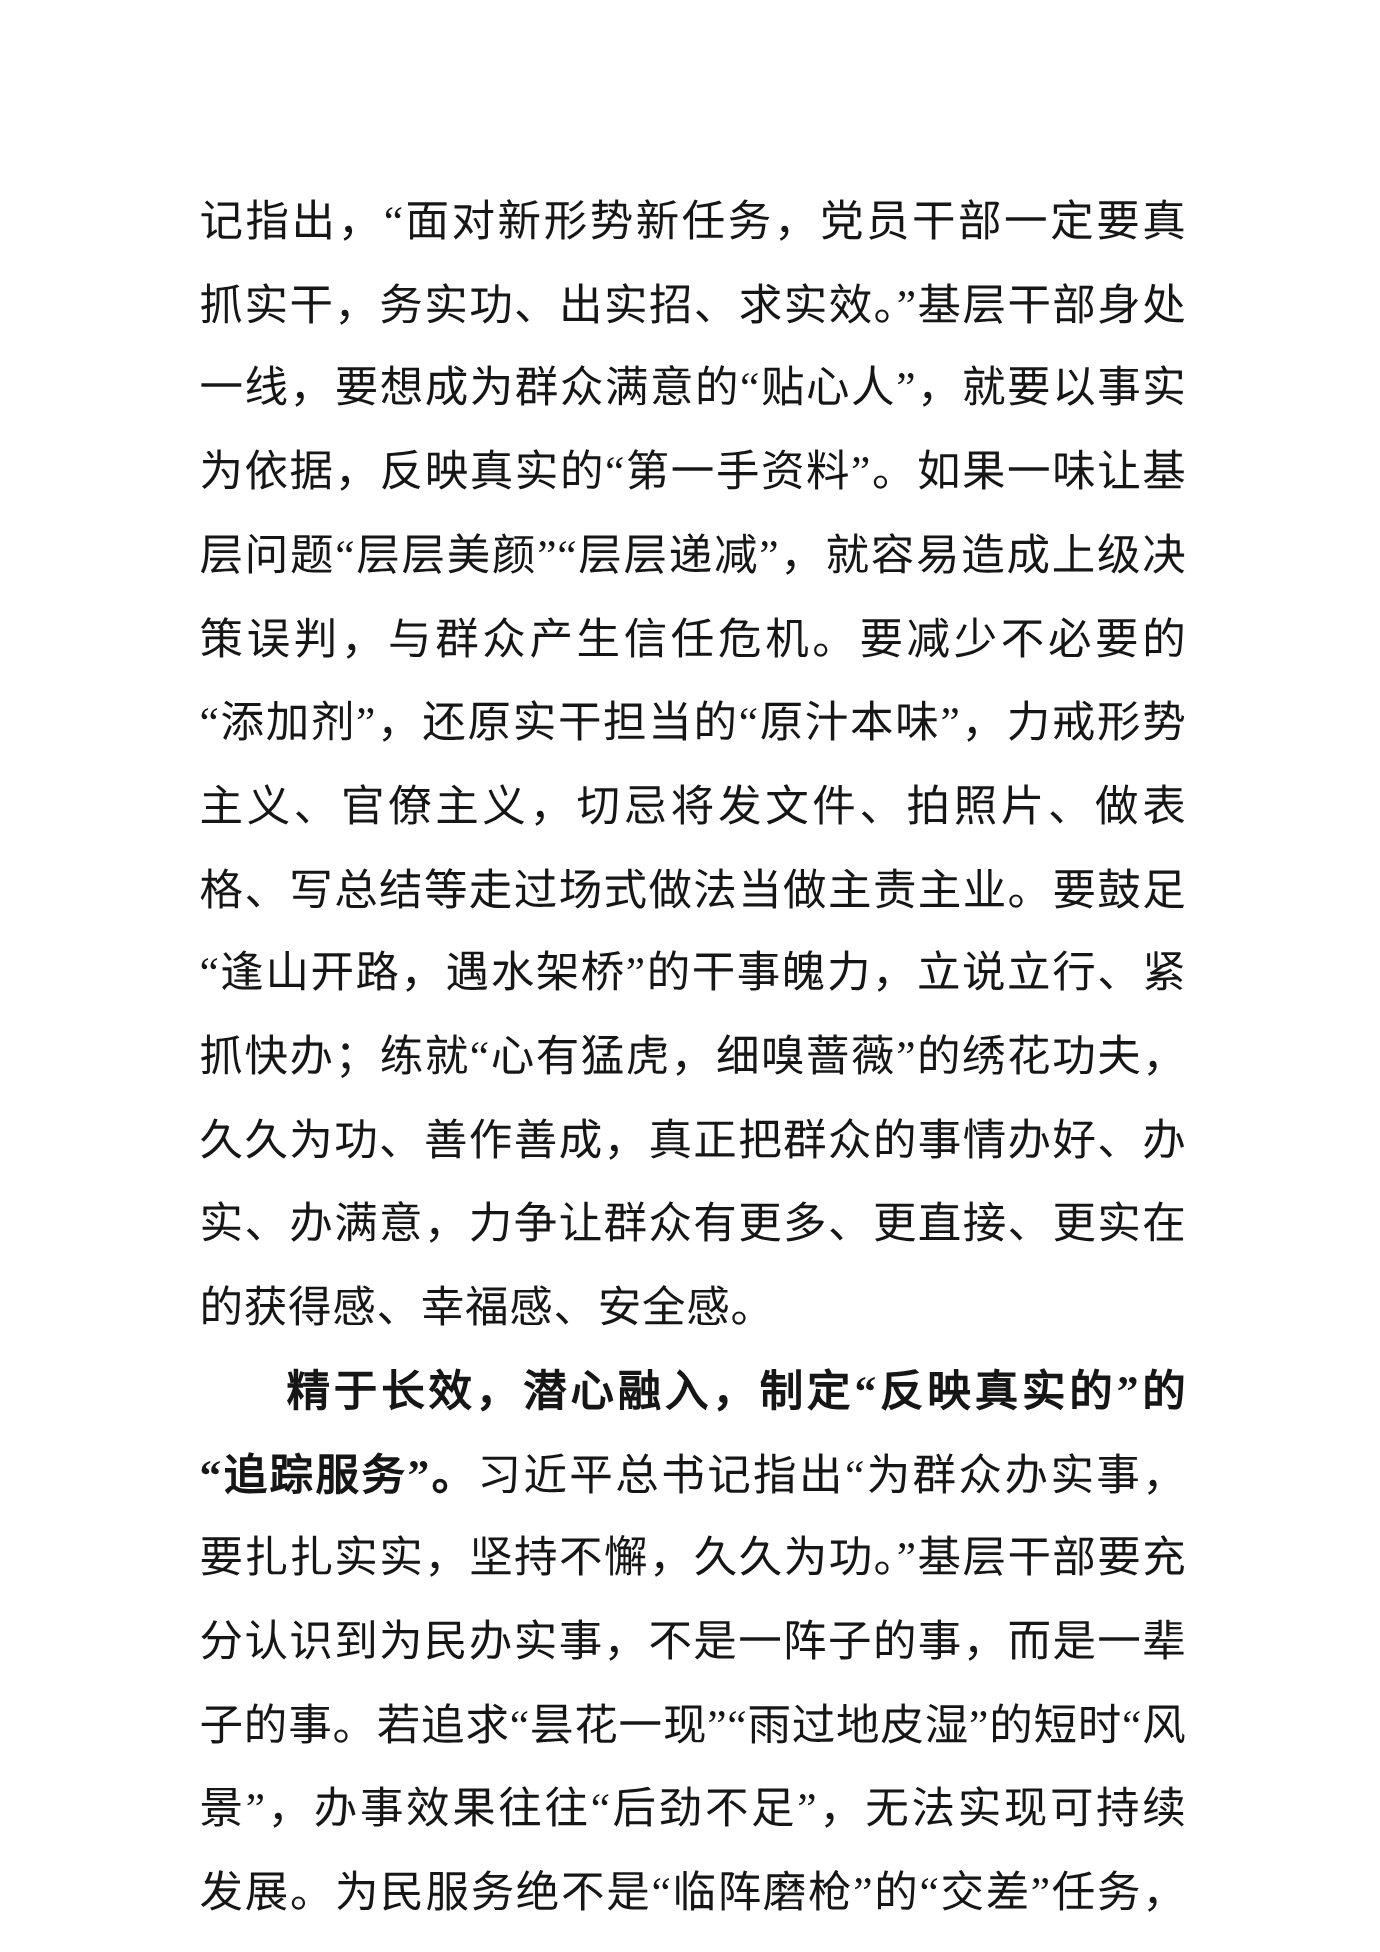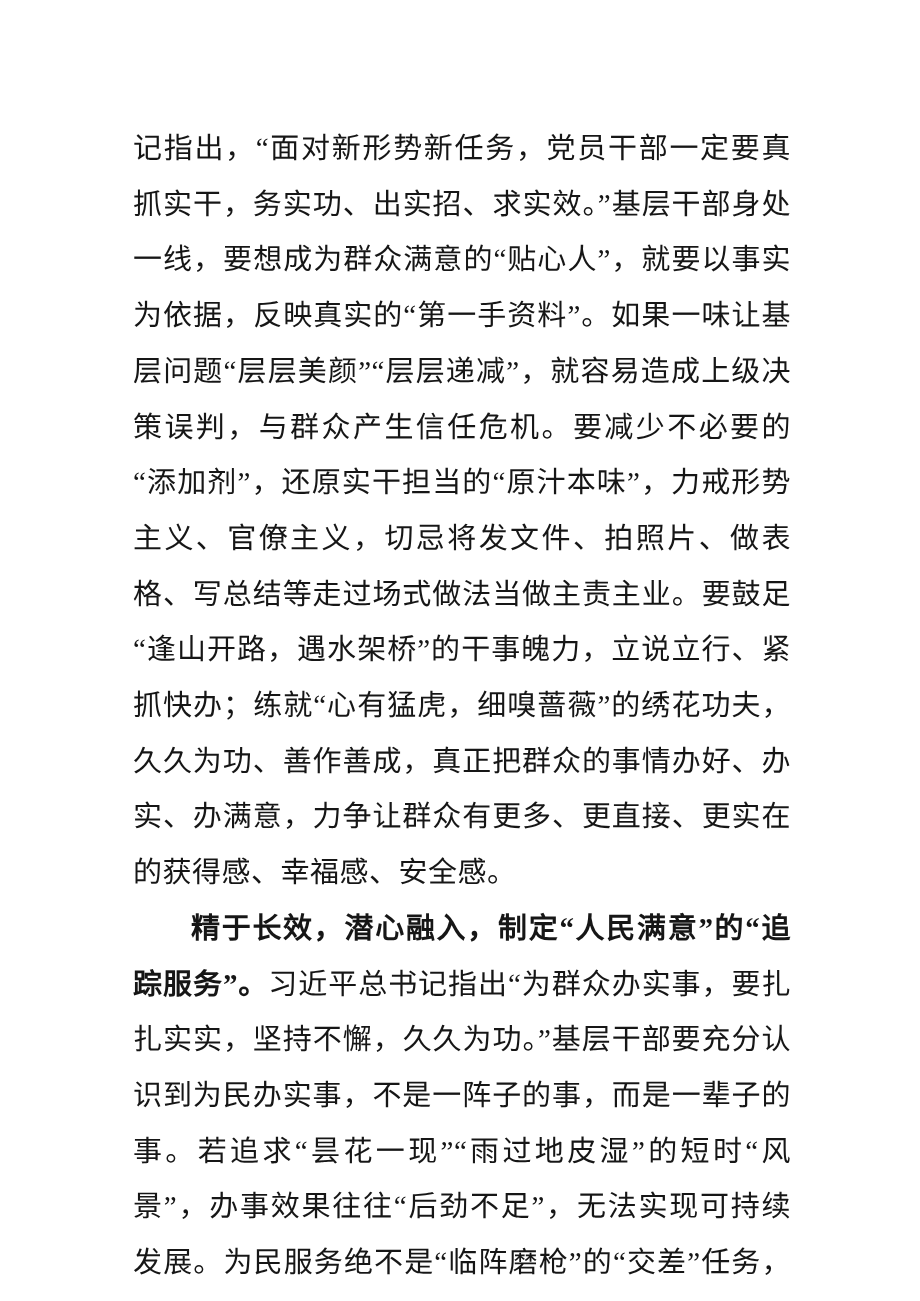--- a/index.html
+++ b/index.html
@@ -38,15 +38,15 @@
   .run-bold {
     font-weight: 700;
   }
 </style>
 </head>
 <body>
 
 <div class="page">
   <div class="doc-content">
       <p class=""><span class="">记指出，“面对新形势新任务，党员干部一定要真抓实干，务实功、出实招、求实效。”基层干部身处一线，要想成为群众满意的“贴心人”，就要以事实为依据，反映真实的“第一手资料”。如果一味让基层问题“层层美颜”“层层递减”，就容易造成上级决策误判，与群众产生信任危机。要减少不必要的“添加剂”，还原实干担当的“原汁本味”，力戒形势主义、官僚主义，切忌将发文件、拍照片、做表格、写总结等走过场式做法当做主责主业。要鼓足“逢山开路，遇水架桥”的干事魄力，立说立行、紧抓快办；练就“心有猛虎，细嗅蔷薇”的绣花功夫，久久为功、善作善成，真正把群众的事情办好、办实、办满意，力争让群众有更多、更直接、更实在的获得感、幸福感、安全感。</span></p>
-      <p class="indent"><span class="run-bold">精于长效，潜心融入，制定“人民满意”的“追踪服务”。</span><span class="">习近平总书记指出“为群众办实事，要扎扎实实，坚持不懈，久久为功。”基层干部要充分认识到为民办实事，不是一阵子的事，而是一辈子的事。若追求“昙花一现”“雨过地皮湿”的短时“风景”，办事效果往往“后劲不足”，无法实现可持续发展。为民服务绝不是“临阵磨枪”的“交差”任务，而是要形成常态化、长效化的日常行为。要善于“回头看”，用心了解群众“服务感受”，以群众满不满意为“风向标”，常复复盘，对工作全过程“抽丝剥茧"理顺群众应有之意，理清自己未尽之责，确保过程“环环相扣”，实现工作“闭环管理要善于“多走一步”，顾及群众长远需求，“多挖一</span></p>
+      <p class="indent"><span class="run-bold">精于长效，潜心融入，制定“反映真实的”的“追踪服务”。</span><span class="">习近平总书记指出“为群众办实事，要扎扎实实，坚持不懈，久久为功。”基层干部要充分认识到为民办实事，不是一阵子的事，而是一辈子的事。若追求“昙花一现”“雨过地皮湿”的短时“风景”，办事效果往往“后劲不足”，无法实现可持续发展。为民服务绝不是“临阵磨枪”的“交差”任务，而是要形成常态化、长效化的日常行为。要善于“回头看”，用心了解群众“服务感受”，以群众满不满意为“风向标”，常复复盘，对工作全过程“抽丝剥茧"理顺群众应有之意，理清自己未尽之责，确保过程“环环相扣”，实现工作“闭环管理要善于“多走一步”，顾及群众长远需求，“多挖一</span></p>
     </div>
 </div>
 
 </body></html>

